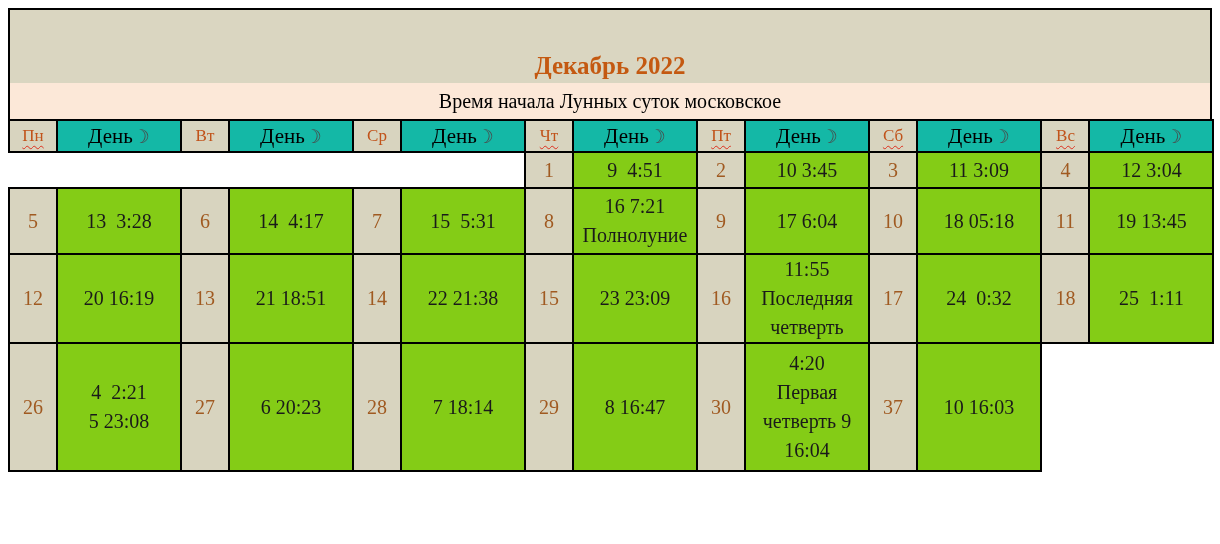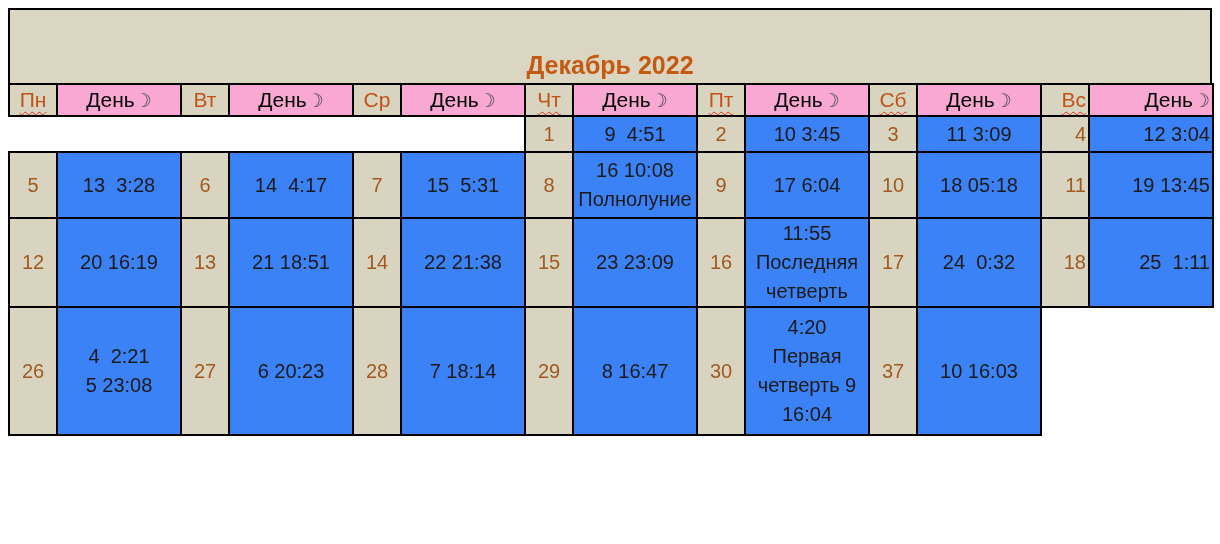--- a/index.html
+++ b/index.html
@@ -2,21 +2,21 @@
 <html><head>
 <meta charset="utf-8">
 <style>
   html,body{margin:0;padding:0;background:#ffffff;}
   .sheet{
     position:relative;
     width:1108px;height:544px;
     box-sizing:border-box;
     padding:8px 8px 0 8px;
     background:#ffffff;
-    font-family:Liberation Sans, sans-serif;
+    font-family:Liberation Serif, serif;
   }
   .bands{border:2px solid #000;border-bottom:none;width:1204px;box-sizing:border-box;}
   .title-band{
     height:73px;background:#dad6c1;
     display:flex;justify-content:center;align-items:flex-end;
     padding-bottom:3px;box-sizing:border-box;
   }
   .title-band .title{color:#c45911;font-weight:bold;font-size:25px;}
   .subtitle-band{
     height:36px;background:#fce8d8;
@@ -25,42 +25,45 @@
   }
   table.cal{border-collapse:collapse;table-layout:fixed;width:1204px;}
   col.c-wd{width:48px;} col.c-day{width:124px;}
   td{
     border:2px solid #000;
     padding:0 2px;box-sizing:border-box;
     text-align:center;vertical-align:middle;
     font-size:20px;line-height:1.45;color:#1a1a1a;
     white-space:pre-wrap;overflow:hidden;
   }
-  td.hwd{background:#d8d4bf;color:#c1531a;font-size:21px;}
-  td.hday{background:#f9a8d4;color:#000;font-size:21px;margin-left:44px;}
+  td.hwd{background:#d8d4bf;color:#c1531a;font-size:17px;}
+  td.hday{background:#14b8a6;color:#000;font-size:21px;margin-left:44px;}
   td.wd{background:#d8d4bf;color:#a05a21;}
-  td.val{background:#3b82f6;}
-  td.left{text-align:right;padding-left:3px;}
+  td.val{background:#84cc16;}
+  td.left{text-align:center;padding-left:3px;}
   td.empty{border:none;background:#ffffff;}
   tr.hr{height:31px;} tr.r1{height:36px;} tr.r2{height:66px;}
   tr.r3{height:89px;} tr.r4{height:73px;} tr.r5{height:128px;}
   .sq{
     text-decoration:underline wavy #dd2f1e 1px;
     text-underline-offset:4px;
     text-decoration-skip-ink:none;
   }
   .moon{color:#4a4a4a;font-size:19px;}
 </style>
 </head>
 <body>
 
 <div class="sheet">
   <div class="bands">
     <div class="title-band">
       <span class="title">Декабрь 2022</span>
+    </div>
+    <div class="subtitle-band">
+      <span>Время начала Лунных суток московское</span>
     </div>
   </div>
   <table class="cal">
     <colgroup id="cal-cols">
         <col class="c-wd">
         <col class="c-day">
         <col class="c-wd">
         <col class="c-day">
         <col class="c-wd">
         <col class="c-day">
@@ -102,21 +105,21 @@
           <td class="val left">12 3:04</td>
         </tr>
         <tr class="r2">
           <td class="wd">5</td>
           <td class="val">13  3:28</td>
           <td class="wd">6</td>
           <td class="val">14  4:17</td>
           <td class="wd">7</td>
           <td class="val">15  5:31</td>
           <td class="wd">8</td>
-          <td class="val">16 10:08
+          <td class="val">16 7:21
 Полнолуние</td>
           <td class="wd">9</td>
           <td class="val">17 6:04</td>
           <td class="wd">10</td>
           <td class="val">18 05:18</td>
           <td class="wd left">11</td>
           <td class="val left">19 13:45</td>
         </tr>
         <tr class="r3">
           <td class="wd">12</td>

